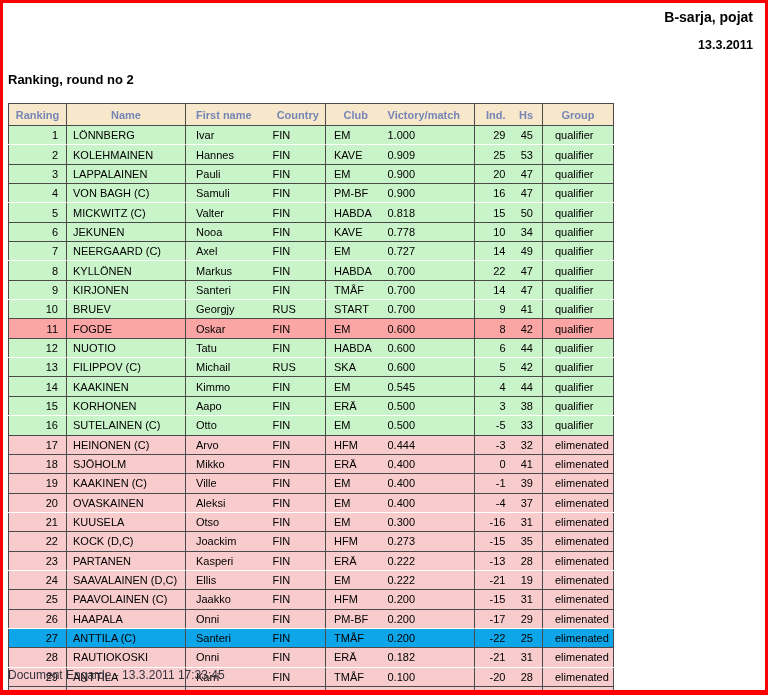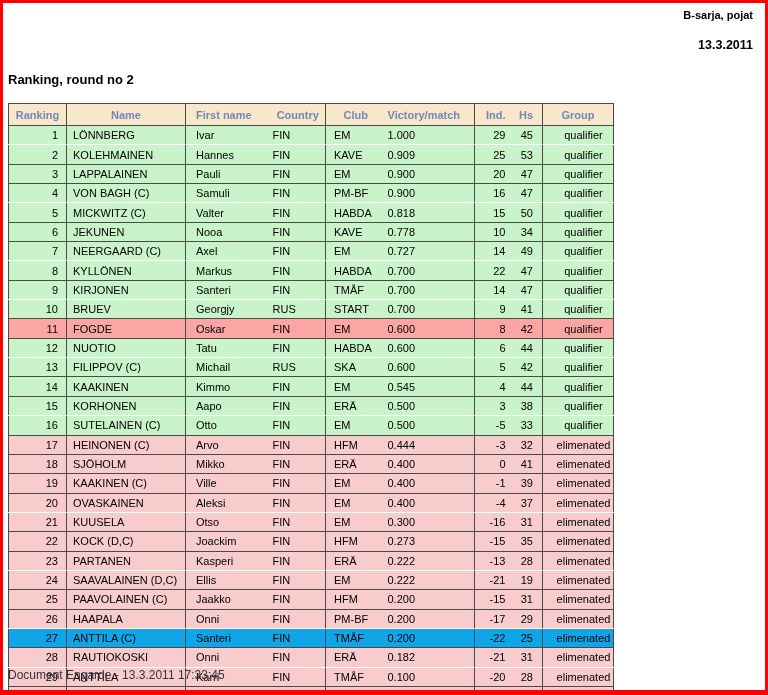--- a/index.html
+++ b/index.html
@@ -13,21 +13,21 @@
     background:#ffffff;
     border-style:solid;
     border-color:#ff0000;
     border-width:3px 3px 5px 3px;
     font-family:"Liberation Sans", sans-serif;
     color:#000;
     overflow:hidden;
   }
   .series-title{
     position:absolute;top:6px;right:12px;
-    font-size:11px;font-weight:bold;
+    font-size:14px;font-weight:bold;
   }
   .event-date{
     position:absolute;top:35px;right:12px;
     font-size:12.5px;font-weight:bold;
   }
   .page-title{
     position:absolute;top:69px;left:5px;
     font-size:13px;font-weight:bold;
   }
   table.ranking{
@@ -53,21 +53,21 @@
   tbody tr:last-child td{border-bottom:none;}
 
   .c-ranking{text-align:right;padding-right:8px;border-right:1px solid var(--grid);}
   .c-name{text-align:left;padding-left:6px;border-right:1px solid var(--grid);}
   .c-first{text-align:left;padding-left:10px;}
   .c-country{text-align:left;padding-left:2px;border-right:1px solid var(--grid);}
   .c-club{text-align:left;padding-left:8px;}
   .c-vm{text-align:left;padding-left:2px;border-right:1px solid var(--grid);}
   .c-ind{text-align:right;padding-right:5px;}
   .c-hs{text-align:right;padding-right:9px;border-right:1px solid var(--grid);}
-  .c-group{text-align:center;padding-left:12px;}
+  .c-group{text-align:left;padding-left:12px;}
 
   th.c-ranking,th.c-name,th.c-country,th.c-club,th.c-group{text-align:center;padding-left:0;padding-right:0;}
   th.c-ranking{border-right:1px solid var(--grid);}
   th.c-first{text-align:left;}
   th.c-vm{text-align:left;margin-top:45px;}
   th.c-ind{text-align:right;margin-top:32px;}
   th.c-hs{text-align:right;}
 
   .doc-footer{
     position:absolute;top:665px;left:5px;

